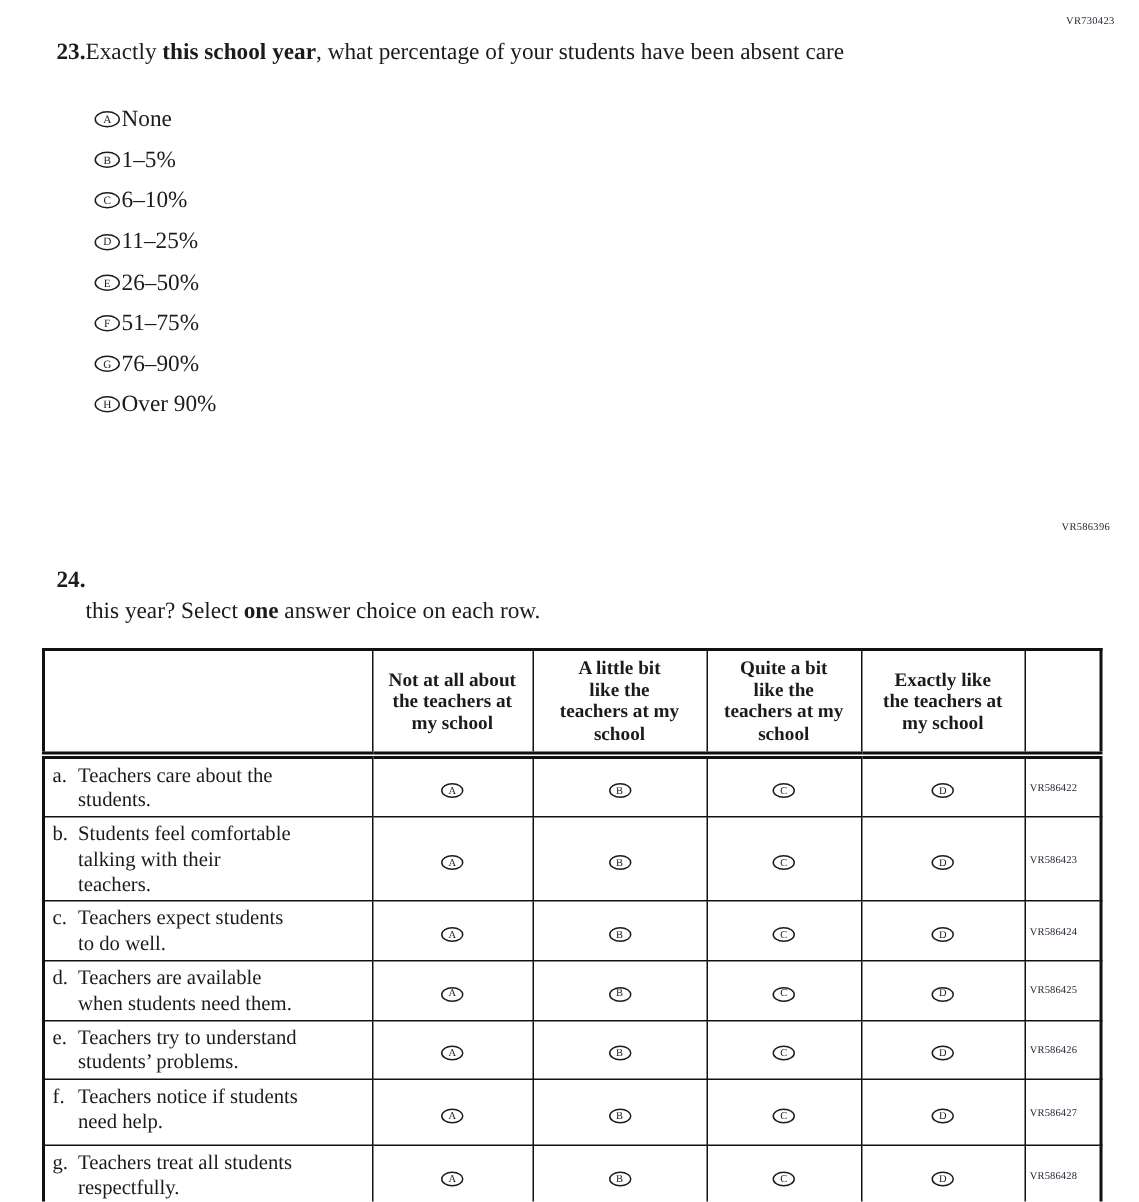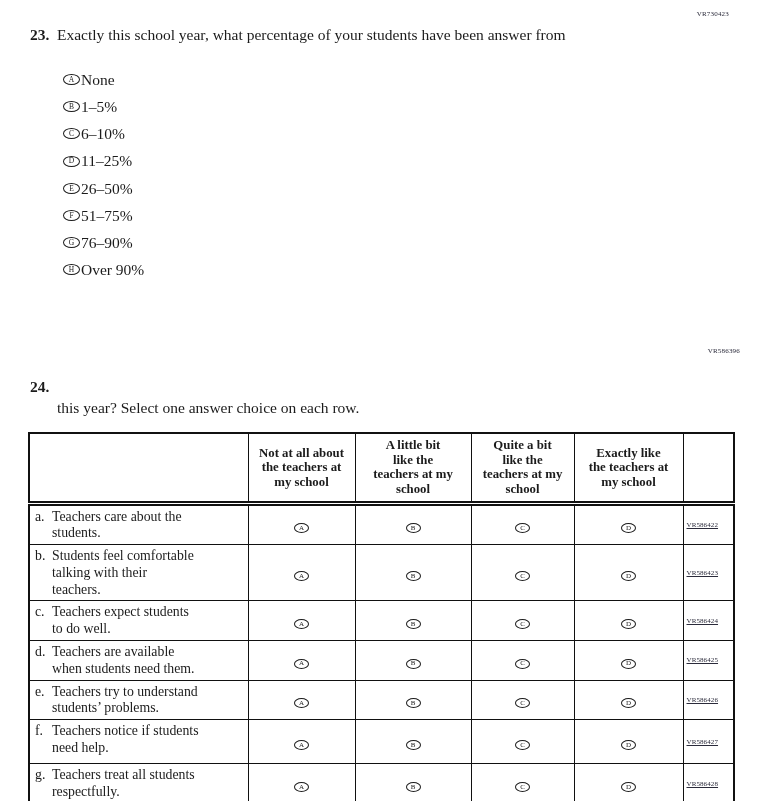--- a/index.html
+++ b/index.html
@@ -11,44 +11,45 @@
     font-family: "Liberation Serif", "DejaVu Serif", serif;
     overflow: hidden;
   }
 
   .var-code {
     position: absolute;
     font-size: 7px;
     letter-spacing: 0.2px;
     color: #2a2a3a;
   }
-  #code-q23 { top: 10px; right: 30px; }
+  #code-q23 { top: 10px; right: 16px; }
   #code-q24 { top: 347px; right: 19px; }
 
   .question {
     position: absolute;
     display: flex;
     align-items: flex-start;
+    text-align: right;
   }
   #q23 { top: 24px; left: 30px; }
   #q24 { top: 376px; left: 30px; }
 
   .qnum {
     font-weight: bold;
     font-size: 15.5px;
     line-height: 21px;
     width: 27px;
     flex: 0 0 27px;
   }
   .qtext {
     font-size: 15.5px;
     line-height: 21px;
     max-width: 620px;
   }
-  .qtext b { font-weight: normal; margin-top: 36px; }
+  .qtext b { font-weight: bold; margin-top: 36px; }
 
   #q23-options {
     position: absolute;
     top: 66px;
     left: 63px;
     list-style: none;
   }
   #q23-options li {
     height: 27.2px;
     display: flex;
@@ -111,31 +112,30 @@
   }
   td.codecell, th.codecell {
     border-left: 2.5px solid #111;
   }
   td.codecell {
     font-size: 7px;
     color: #2a2a3a;
     vertical-align: middle;
     padding-left: 3px;
     letter-spacing: 0.1px;
-    text-decoration: underline;
   }
 </style>
 </head>
 <body>
 
 <div id="code-q23" class="var-code">VR730423</div>
 
 <div id="q23" class="question">
   <div class="qnum">23.</div>
-  <div class="qtext"><span>Exactly </span><b>this school year</b><span>, what percentage of your students have been answer from</span><br></div>
+  <div class="qtext"><span>Exactly </span><b>this school year</b><span>, what percentage of your students have been absent care</span><br></div>
 </div>
 
 <ul id="q23-options">
   <li>
     <span class="ov ov-q23">A</span>
     <span class="opt-label">None</span>
   </li>
   <li>
     <span class="ov ov-q23">B</span>
     <span class="opt-label">1–5%</span>

